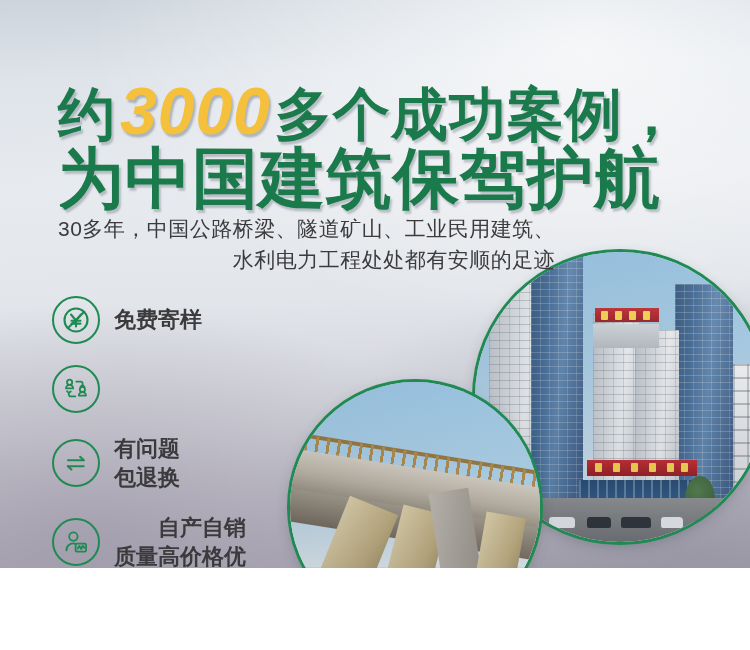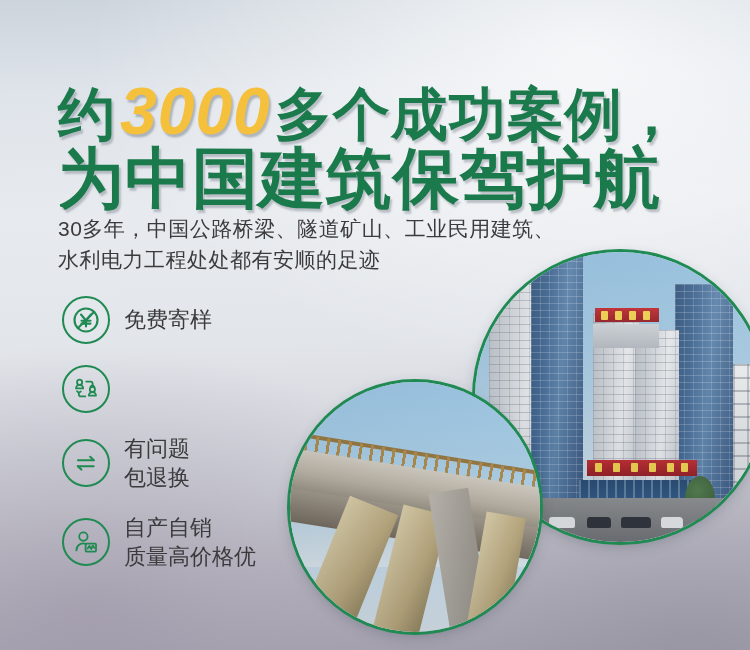--- a/index.html
+++ b/index.html
@@ -1,26 +1,27 @@
 <!DOCTYPE html>
 <html><head>
 <meta charset="utf-8">
 <style>
   html,body{margin:0;padding:0;}
   body{
     width:750px;height:650px;overflow:hidden;
     font-family:"Liberation Sans","DejaVu Sans",sans-serif;
   }
   .banner{
-    position:relative;width:750px;height:650px;overflow:hidden;
+    position:relative;width:750px;height:568px;overflow:hidden;
     background:
       radial-gradient(120% 90% at 78% 8%, rgba(255,255,255,.72) 0%, rgba(255,255,255,0) 55%),
       radial-gradient(90% 70% at 12% 95%, rgba(150,143,160,.55) 0%, rgba(150,143,160,0) 60%),
       radial-gradient(100% 80% at 92% 98%, rgba(132,130,145,.45) 0%, rgba(132,130,145,0) 62%),
       linear-gradient(178deg,#ccd4dc 0%,#dfe4ea 14%,#e7eaee 32%,#e2e5ea 52%,#cfd0d8 74%,#b9b6c2 90%,#a9a6b3 100%);
+    text-align: right;
   }
   
   .photo{position:absolute;border-radius:50%;overflow:hidden;
     box-shadow:0 0 0 3px #1f8a52, 0 4px 14px rgba(40,50,70,.28);}
   .photo-hotel{left:475px;top:252px;width:290px;height:290px;z-index:2;}
   .photo-bridge{left:290px;top:382px;width:250px;height:250px;z-index:3;}
   .scene{position:absolute;inset:0;}
   
   .sky{position:absolute;inset:0;background:linear-gradient(180deg,#8fbcdc 0%,#a9cde4 42%,#c7dcea 72%,#d8e3ea 100%);}
   
@@ -76,21 +77,21 @@
     text-shadow:2px 3px 2px rgba(70,80,95,.30);}
   .num{color:#f5c13d;font-style:italic;font-size:66px;
     text-shadow:2px 3px 2px rgba(70,80,95,.35);padding:0 4px;}
   .headline-2{position:absolute;left:58px;top:145px;z-index:5;
     font-size:66px;font-weight:bold;color:#1b7a4b;line-height:1.02;
     letter-spacing:1px;white-space:nowrap;
     text-shadow:2px 3px 2px rgba(70,80,95,.30);}
   .sub{position:absolute;left:58px;top:213px;z-index:5;
     font-size:21px;color:#3b3b3d;line-height:1.48;letter-spacing:.5px;white-space:nowrap;}
   
-  .features{position:absolute;left:62px;top:296px;z-index:6;}
+  .features{position:absolute;left:52px;top:296px;z-index:6;font-weight:bold;}
   .feat{display:flex;align-items:center;margin-bottom:21px;}
   .ring{width:48px;height:48px;border-radius:50%;border:2.5px solid #1f8a52;
     flex:0 0 48px;display:flex;align-items:center;justify-content:center;
     box-sizing:border-box;}
   .ring svg{display:block;}
   .feat-txt{margin-left:14px;font-size:22px;color:#3b3b3d;line-height:1.32;white-space:nowrap;}
 </style>
 </head>
 <body>
 

